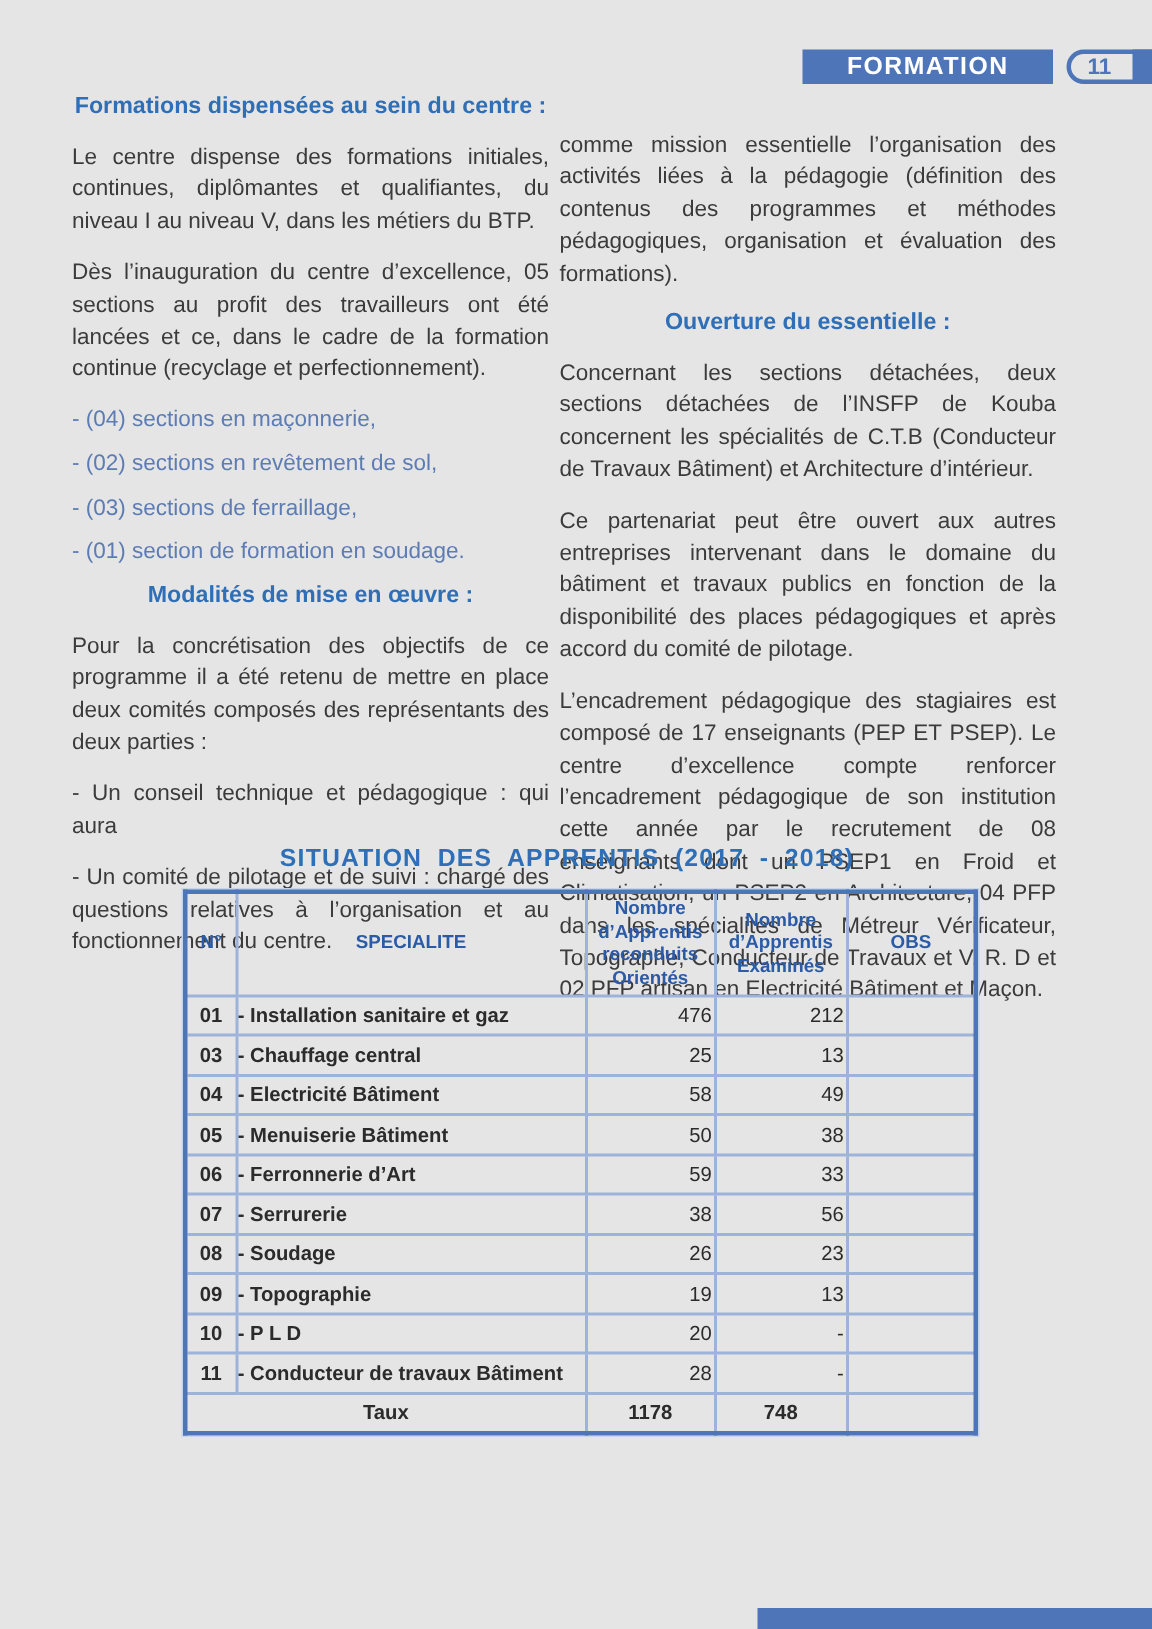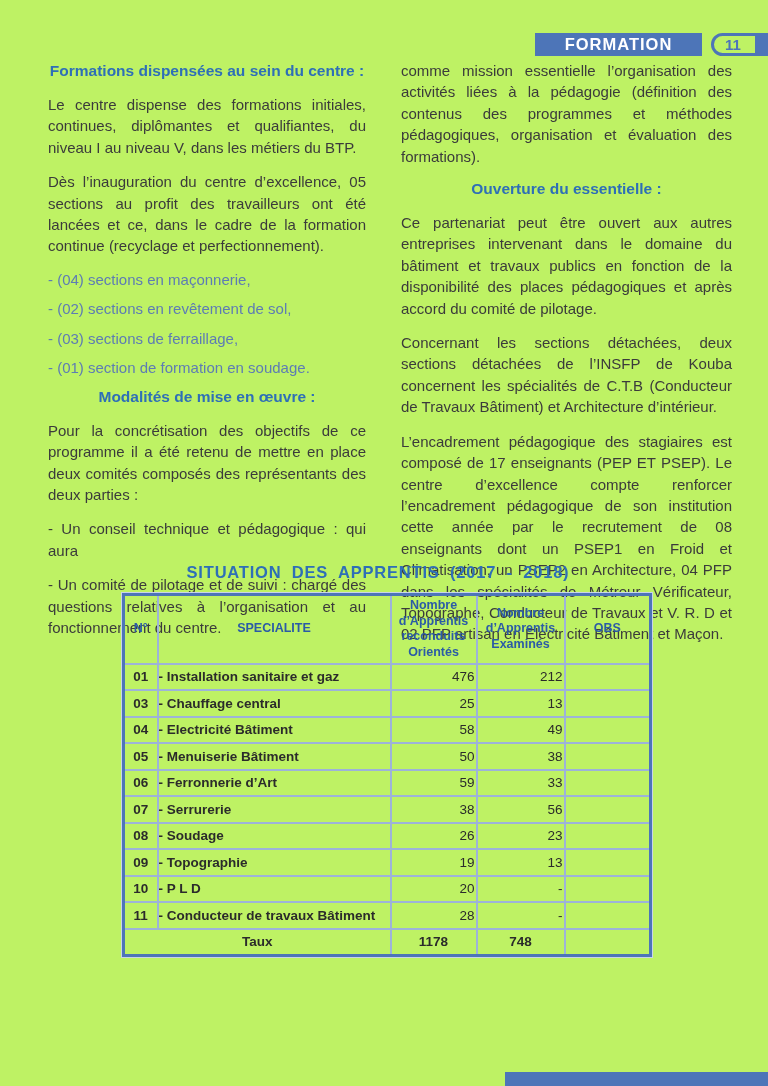--- a/index.html
+++ b/index.html
@@ -7,42 +7,42 @@
     --heading-blue:#2e6fb7;
     --list-blue:#5d7cb4;
     --table-outer:#4d75b8;
     --table-inner:#9db3d9;
     --table-header-text:#2b5ba6;
     --body-text:#3b3b3b;
     --cell-dark:#1f2430;
   }
   html,body{margin:0;padding:0;background:#ffffff;}
   .page{
-    position:relative;width:768px;height:1086px;background:#bef264;
+    position:relative;width:768px;height:1086px;background:#e5e5e5;
     font-family:"Liberation Sans", sans-serif;overflow:hidden;
   }
   
   .banner{
     position:absolute;top:33px;left:535px;width:167px;height:23px;
     background:var(--accent);color:#fff;display:flex;align-items:center;justify-content:center;
     font-weight:bold;font-size:16.5px;letter-spacing:1px;
   }
   .page-badge{
     position:absolute;top:33px;left:711px;width:85px;height:23px;box-sizing:border-box;
     border:3px solid var(--accent);border-radius:12px;
     display:flex;align-items:center;color:var(--accent);
     font-weight:bold;font-size:15px;padding-left:11px;
   }
   .page-badge-fill{
     position:absolute;top:33px;left:755px;width:13px;height:23px;background:var(--accent);
   }
   
   .col{position:absolute;top:60px;color:var(--body-text);}
   .col-left{left:48px;width:318px;}
-  .col-right{left:401px;width:331px;}
+  .col-right{left:373px;width:331px;margin-top:26px;}
   .section-heading{
     margin:2px 0 14px 0;text-align:center;color:var(--heading-blue);
     font-size:15.5px;font-weight:bold;
   }
   .para{
     margin:0 0 13px 0;font-size:15px;line-height:21.4px;text-align:justify;
   }
   .list{margin:2px 0 6px 0;}
   .list-item{
     color:var(--list-blue);font-size:15px;line-height:20px;margin:0 0 9.5px 0;
@@ -103,22 +103,22 @@
     </div>
     <h3 class="section-heading">Modalités de mise en œuvre :</h3>
     <p class="para">Pour la concrétisation des objectifs de ce programme il a été retenu de mettre en place deux comités composés des représentants des deux parties :</p>
     <p class="para">- Un conseil technique et pédagogique : qui aura</p>
     <p class="para">- Un comité de pilotage et de suivi : chargé des questions relatives à l’organisation et au fonctionnement du centre.</p>
   </div>
 
   <div class="col col-right">
     <p class="para">comme mission essentielle l’organisation des activités liées à la pédagogie (définition des contenus des programmes et méthodes pédagogiques, organisation et évaluation des formations).</p>
     <h3 class="section-heading">Ouverture du essentielle :</h3>
+    <p class="para">Concernant les sections détachées, deux sections détachées de l’INSFP de Kouba concernent les spécialités de C.T.B (Conducteur de Travaux Bâtiment) et Architecture d’intérieur.</p>
     <p class="para">Ce partenariat peut être ouvert aux autres entreprises intervenant dans le domaine du bâtiment et travaux publics en fonction de la disponibilité des places pédagogiques et après accord du comité de pilotage.</p>
-    <p class="para">Concernant les sections détachées, deux sections détachées de l’INSFP de Kouba concernent les spécialités de C.T.B (Conducteur de Travaux Bâtiment) et Architecture d’intérieur.</p>
     <p class="para">L’encadrement pédagogique des stagiaires est composé de 17 enseignants (PEP ET PSEP). Le centre d’excellence compte renforcer l’encadrement pédagogique de son institution cette année par le recrutement de 08 enseignants dont un PSEP1 en  Froid et Climatisation, un PSEP2 en Architecture, 04 PFP dans les spécialités de Métreur Vérificateur, Topographe, Conducteur  de Travaux et  V. R. D et 02 PFP artisan en Electricité Bâtiment et Maçon.</p>
   </div>
 
   <div class="table-section">
     <div class="table-title">SITUATION DES APPRENTIS (2017 - 2018)</div>
     <table class="apprentis">
       <colgroup>
         <col style="width:34px">
           <col style="width:233px">
           <col style="width:86px">

